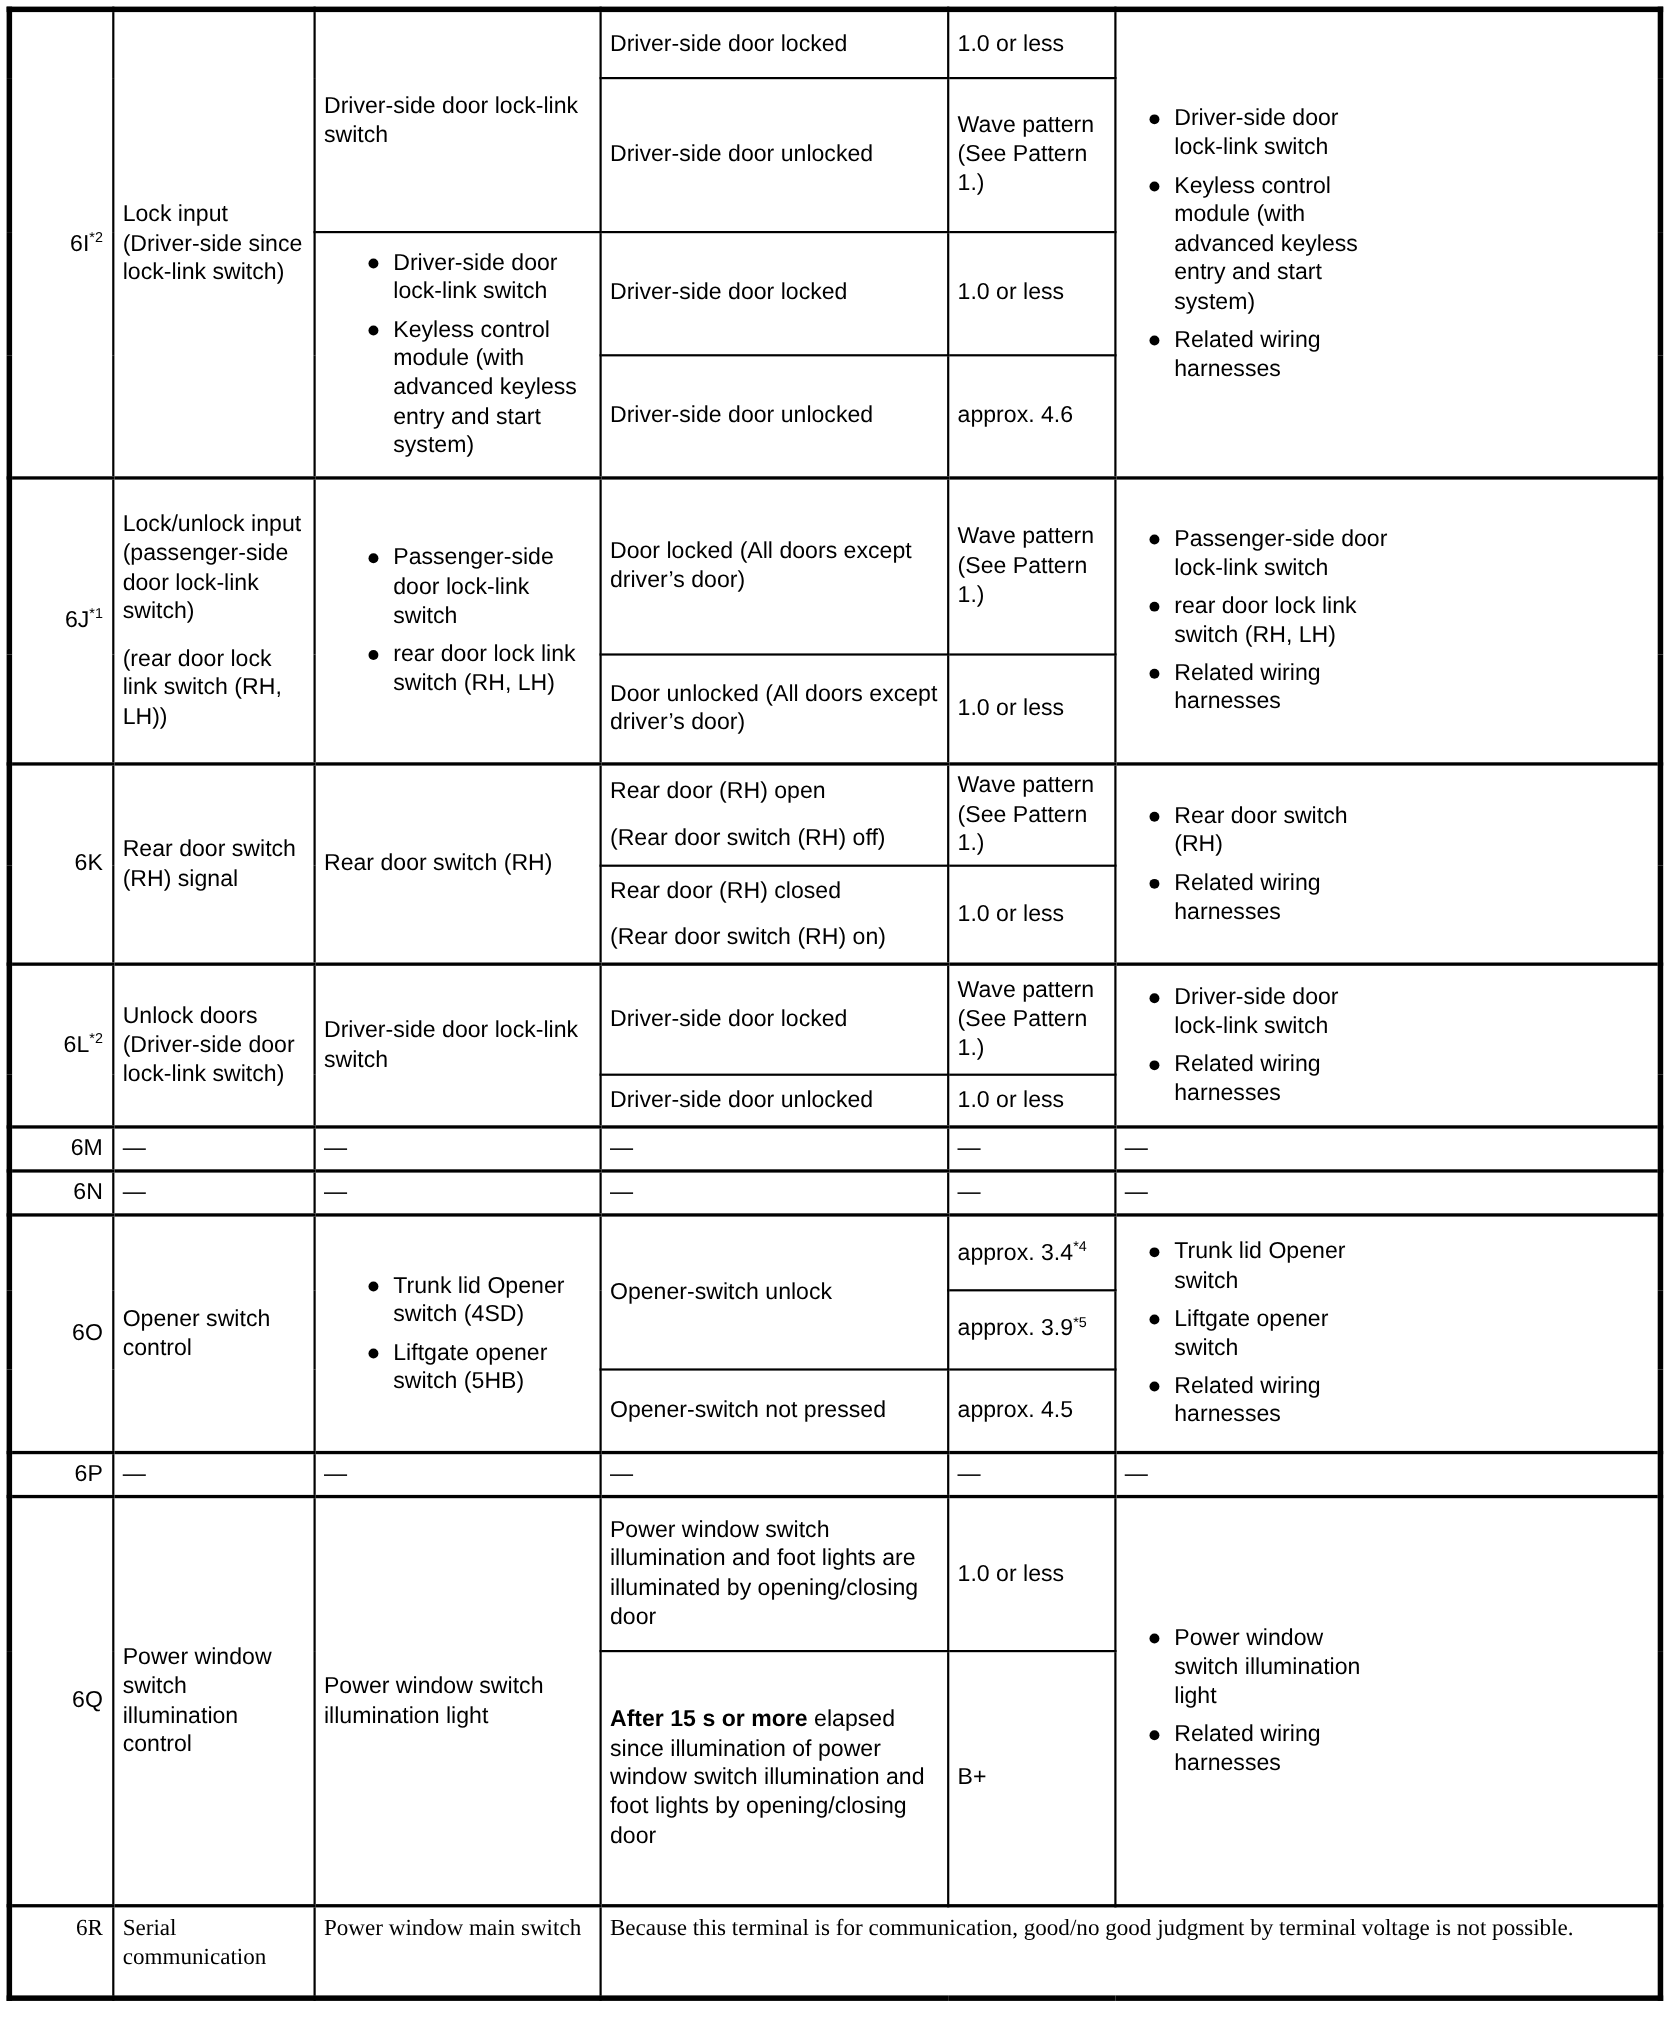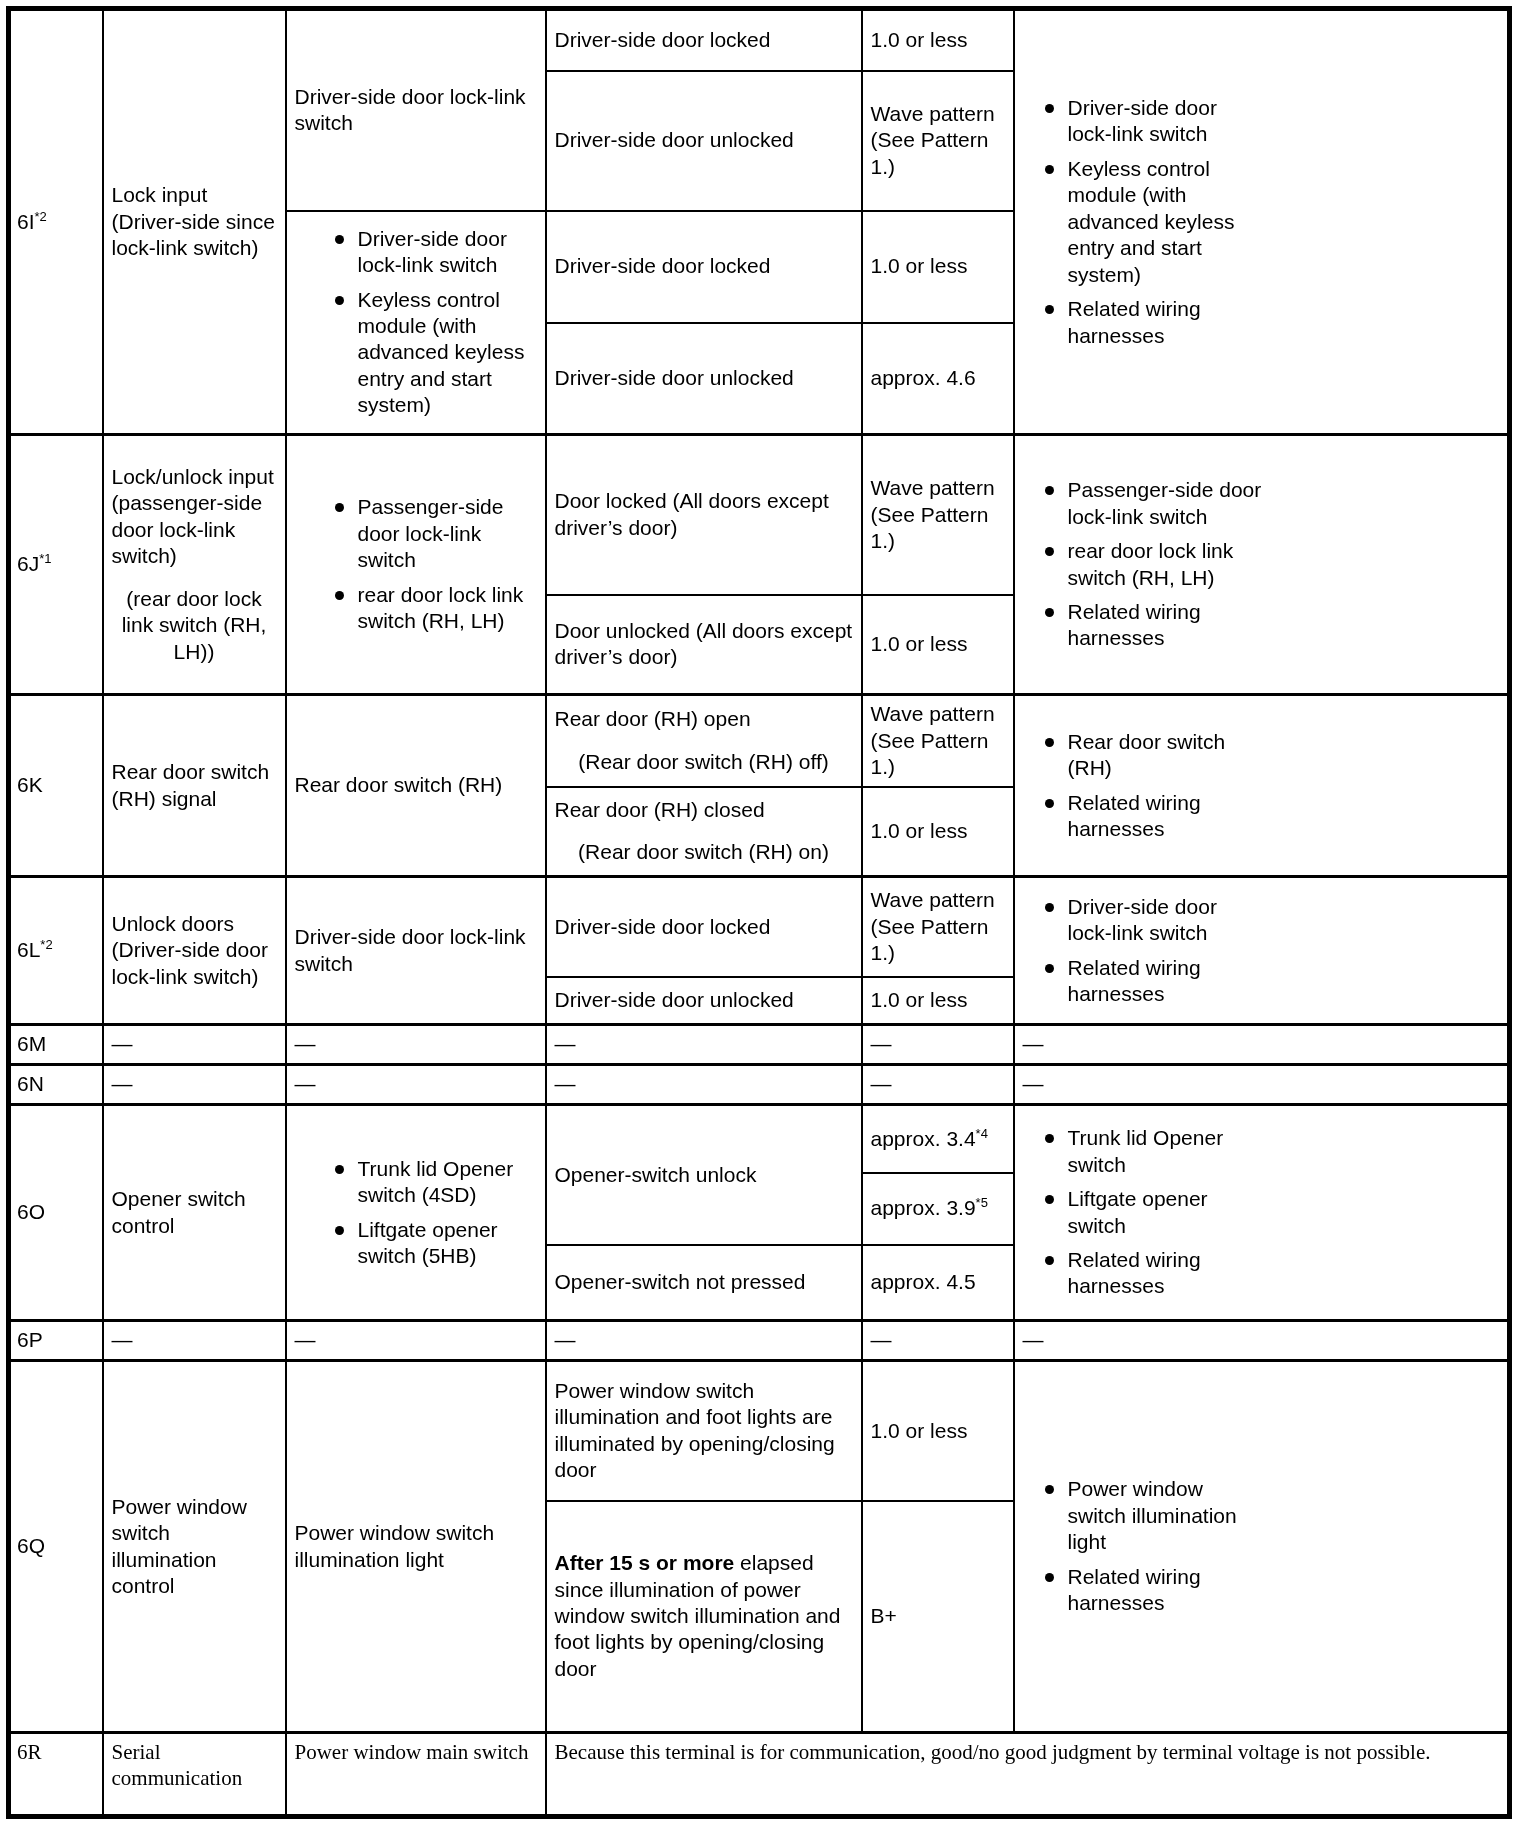--- a/index.html
+++ b/index.html
@@ -15,24 +15,24 @@
     color: #000;
   }
   td {
     border: 2px solid #000;
     vertical-align: middle;
     padding: 5px 8px;
     word-wrap: break-word;
   }
   .bt td { border-top: 3px solid #000; }
   .v-top td { vertical-align: top; font-family: Liberation Serif, serif; }
-  .c-id { padding-left: 6px; }
+  .c-id { padding-left: 6px; text-align: right; }
   sup { font-size: 0.62em; vertical-align: super; line-height: 0; }
   .b { font-weight: bold; text-align: right; }
-  .para + .para { margin-top: 16px; text-align: center; }
+  .para + .para { margin-top: 16px; }
   
   .bullet { display: flex; align-items: flex-start; margin: 8px 0; }
   .dot { flex: 0 0 auto; width: 9px; height: 9px; border-radius: 50%; background: #000; margin: 9px 14px 0 0; }
   .btext { display: block; }
   .conn-bullets { padding-left: 40px; }
   .conn-bullets .btext { max-width: 180px; }
   .insp-bullets { padding-left: 22px; }
   .insp-bullets .btext { max-width: 195px; }
 </style>
 </head>

